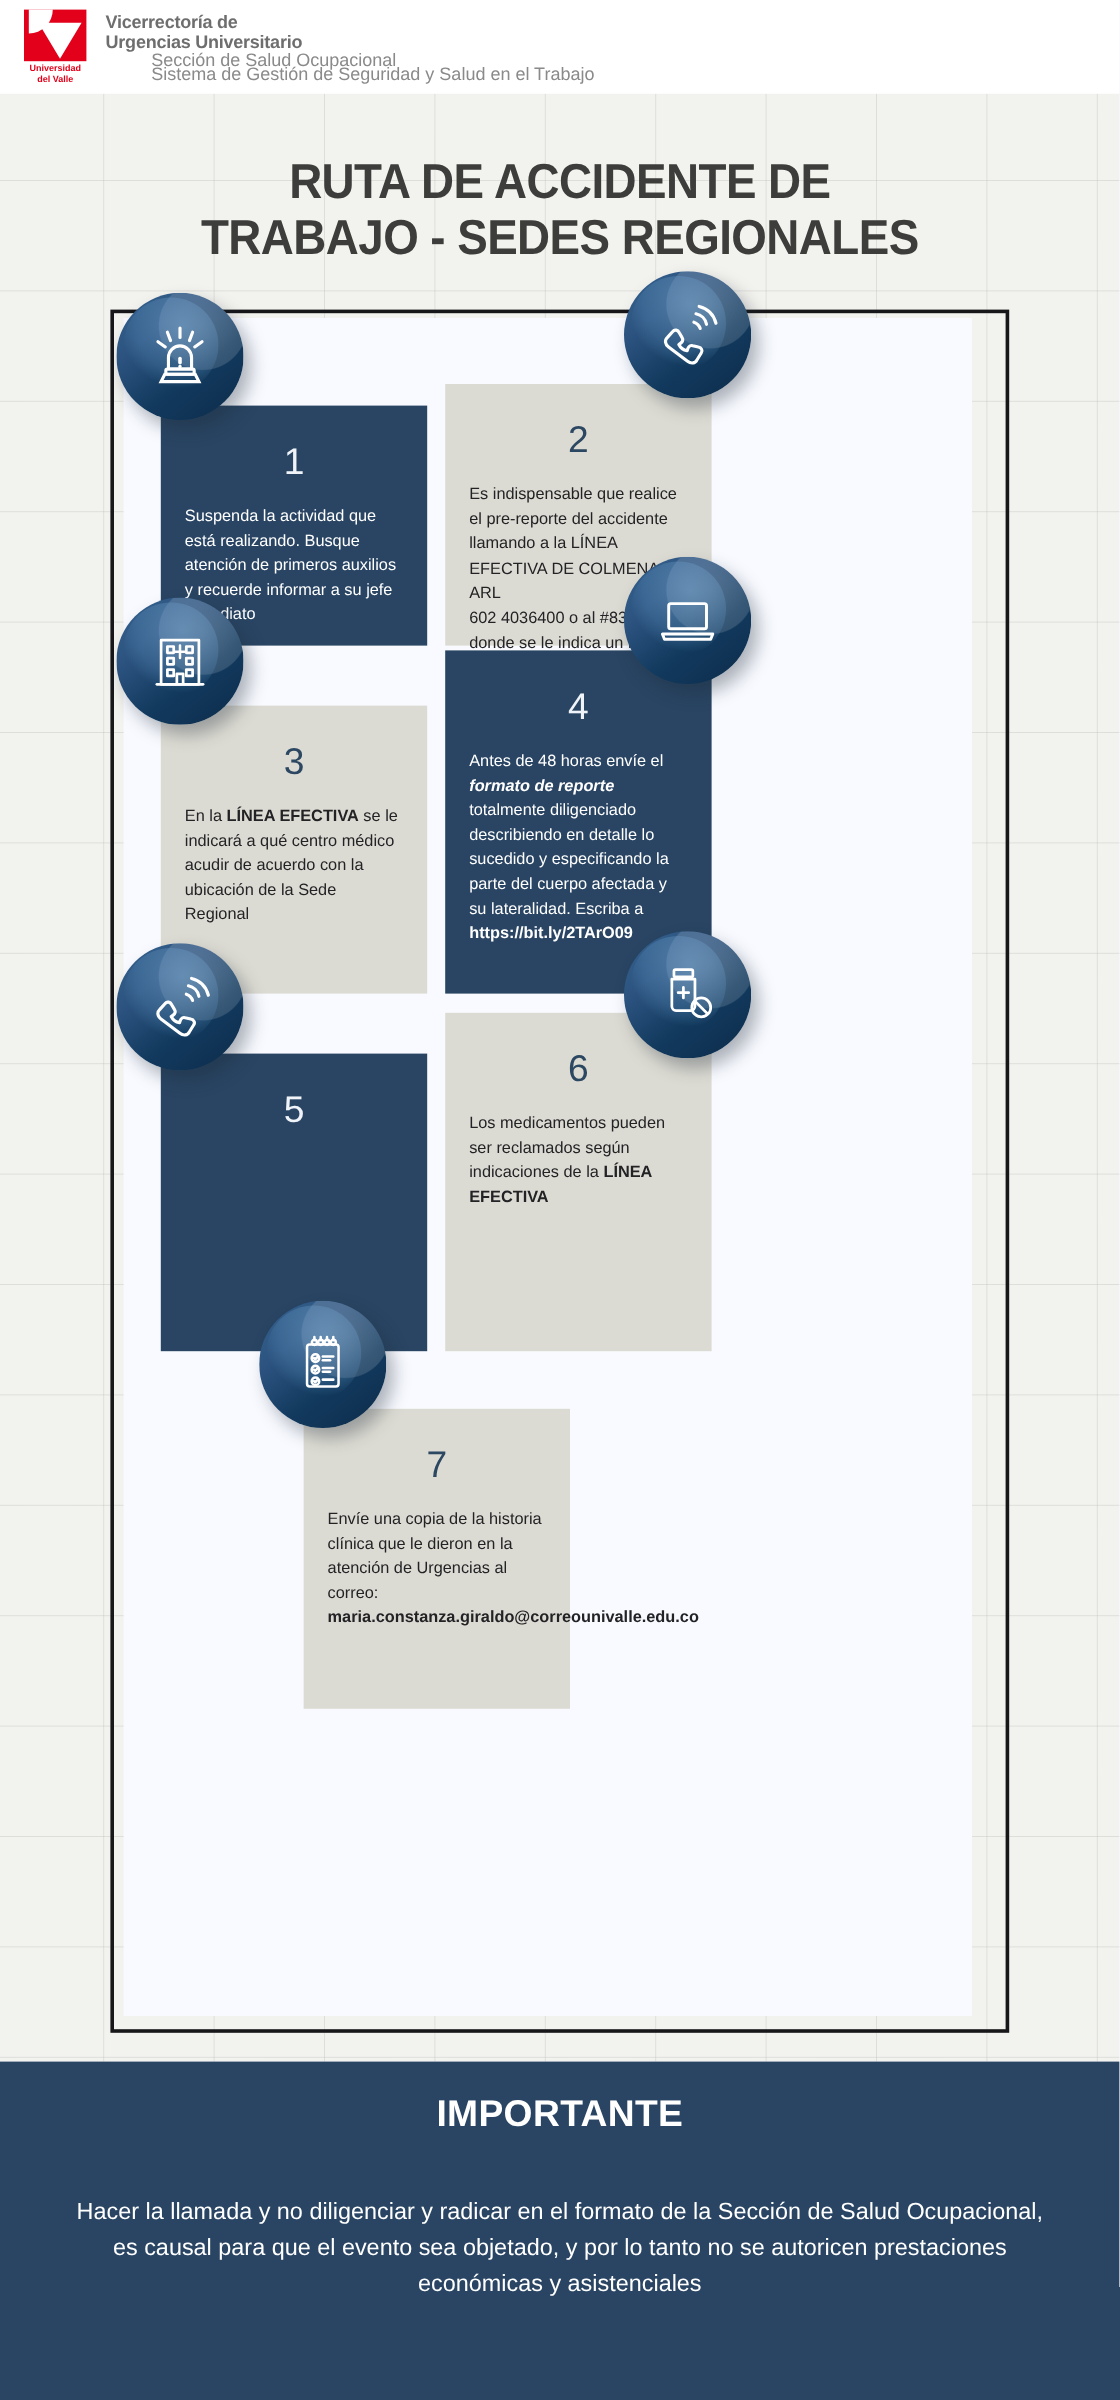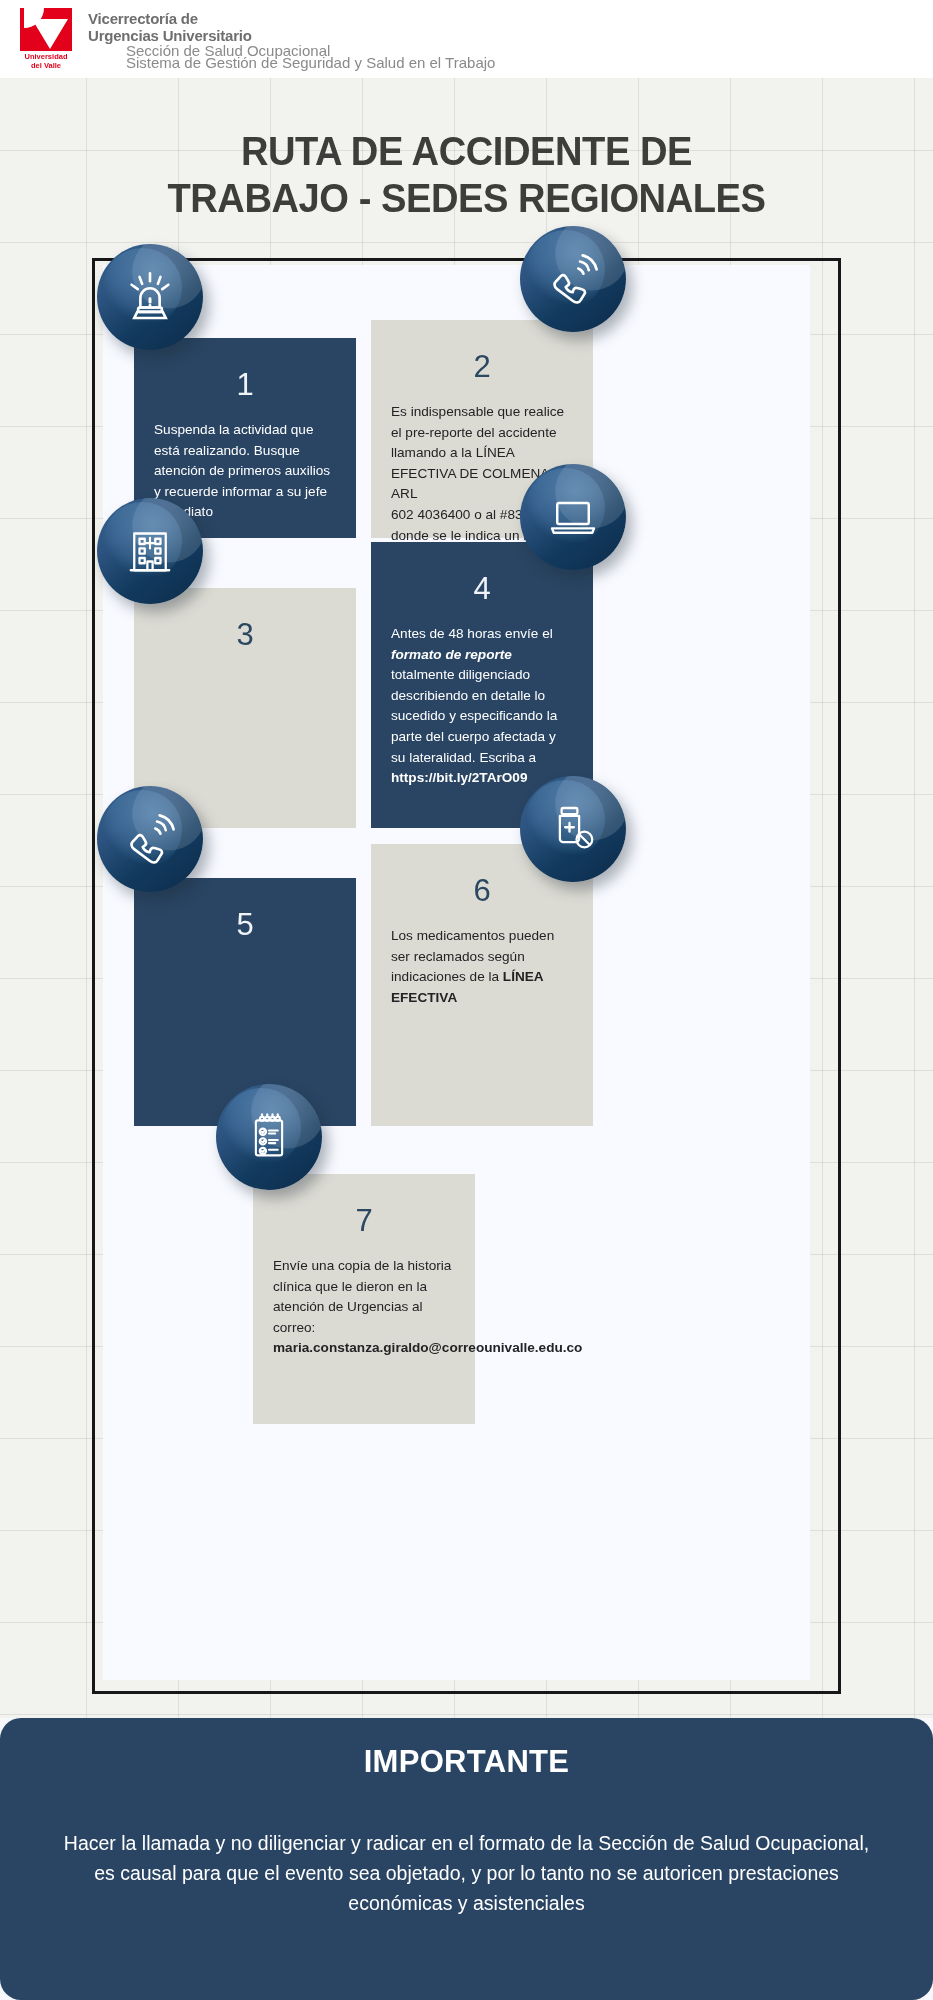--- a/index.html
+++ b/index.html
@@ -183,21 +183,20 @@
 
   
   .banner {
     position: absolute;
     top: 1718px; left: 0;
     width: 933px;
     height: 282px;
     background: #294563;
     padding: 26px 52px 0 52px;
     z-index: 7;
-    border-radius: 21px;
   }
   .banner h2 {
     font-size: 31px;
     font-weight: bold;
     color: #ffffff;
     text-align: center;
     letter-spacing: 0.3px;
     margin-bottom: 18px;
   }
   .banner p {
@@ -270,20 +269,21 @@
         <path d="M13 41c-3-3-3-7 0-9l6-5c2-2 5-1 6 2l2 5c1 2 0 4-2 5l-2 1c1 3 4 6 7 7l1-2c1-2 3-3 5-2l5 2c3 1 4 4 2 6l-5 6c-2 3-6 3-9 0z" transform="rotate(-8 32 36)"></path>
         <path d="M40 12c5 1 9 5 10 10"></path>
         <path d="M38 20c3 1 5 3 6 6"></path>
         <path d="M43 5c8 2 14 8 16 16"></path>
       </g>
     </svg>
   </div>
 
   <div class="card light" style="left:42px; top:330px; width:222px; height:240px;">
     <div class="num">3</div>
+    <div class="body">En la <b>LÍNEA EFECTIVA</b>  se le indicará a qué centro médico acudir de acuerdo con la ubicación de la Sede Regional</div>
   </div>
   <div class="bubble" style="left:5px; top:240px;">
     <svg viewBox="0 0 64 64">
       <g fill="none" stroke="#fff" stroke-width="2.6" stroke-linejoin="round">
         <rect x="14" y="12" width="36" height="42"></rect>
         <line x1="10" y1="54" x2="54" y2="54" stroke-linecap="round"></line>
         <rect x="20" y="18" width="6" height="6"></rect>
         <rect x="38" y="18" width="6" height="6"></rect>
         <rect x="20" y="29" width="6" height="6"></rect>
         <rect x="38" y="29" width="6" height="6"></rect>

